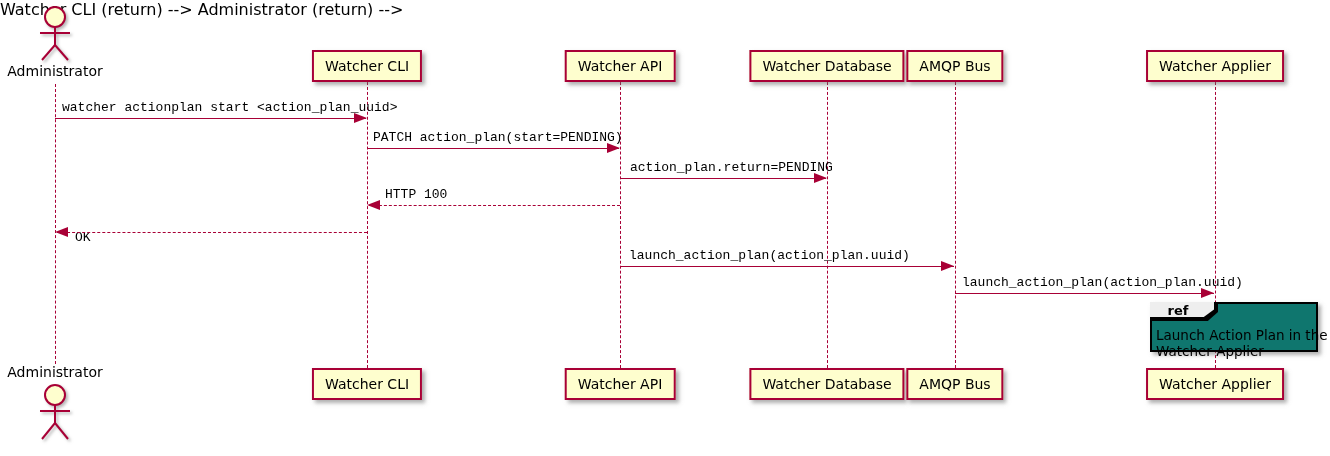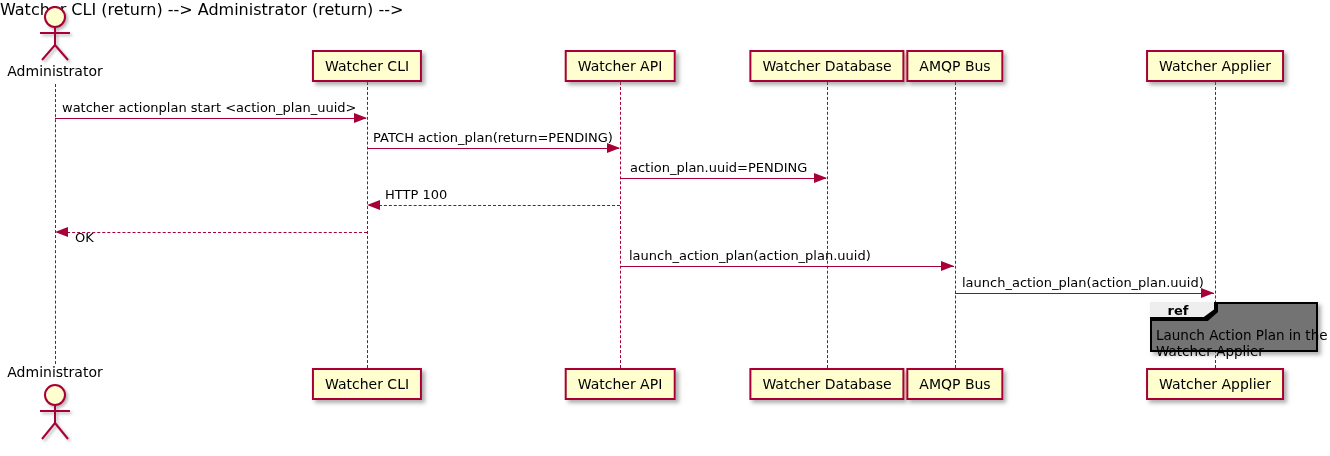--- a/index.html
+++ b/index.html
@@ -23,31 +23,31 @@
         border:2px solid var(--participant-border);padding:5px 11px;font-size:14px;line-height:18px;
         white-space:nowrap;z-index:4;box-shadow:3px 3px 4px rgba(110,110,110,.55);}
 
   
   .actor{position:absolute;z-index:4;}
   .actor svg{display:block;filter:drop-shadow(2.5px 2.5px 1.5px rgba(110,110,110,.5));}
   .actor-label{position:absolute;width:140px;left:-40px;text-align:center;font-size:14px;
                line-height:17px;white-space:nowrap;z-index:4;}
 
   
-  .msg-label{position:absolute;font-size:13px;line-height:15px;white-space:nowrap;z-index:2;}
+  .msg-label{position:absolute;font-size:13px;line-height:15px;white-space:nowrap;z-index:2;font-family:Liberation Mono, monospace;}
   .msg-line{position:absolute;height:0;z-index:2;}
   .msg-line.solid{border-top:1px solid var(--line-color);}
   .msg-line.dotted{border-top:1px dashed var(--line-color);}
   .arrow{position:absolute;width:0;height:0;border-top:5px solid transparent;
          border-bottom:5px solid transparent;z-index:2;}
   .arrow.right{border-left:13px solid var(--line-color);}
   .arrow.left{border-right:13px solid var(--line-color);}
 
   
-  .ref{position:absolute;left:1150px;top:302px;width:168px;height:50px;background:#737373;
+  .ref{position:absolute;left:1150px;top:302px;width:168px;height:50px;background:#0f766e;
        border:2px solid var(--ref-border);z-index:3;box-shadow:3px 3px 4px rgba(110,110,110,.55);}
   .ref-head-outer{position:absolute;left:-2px;top:-2px;width:68px;height:19px;background:var(--ref-border);
        clip-path:polygon(0 0,100% 0,100% 52%,85% 100%,0 100%);}
   .ref-head-inner{position:absolute;left:0;top:0;width:64px;height:15px;background:var(--ref-header-fill);
        clip-path:polygon(0 0,100% 0,100% 50%,84% 100%,0 100%);}
   .ref-keyword{position:absolute;left:-2px;top:-2px;width:56px;text-align:center;font-weight:bold;
        font-size:13px;line-height:17px;}
   .ref-body{position:absolute;left:4px;top:23px;font-size:13.5px;line-height:16px;white-space:nowrap;}
 </style>
 </head>
@@ -100,26 +100,26 @@
   <div class="pbox" style="left:827px;top:368px;">Watcher Database</div>
   <div class="pbox" style="left:955px;top:368px;">AMQP Bus</div>
   <div class="pbox" style="left:1215px;top:368px;">Watcher Applier</div>
 
   
   <div class="msg-label" style="left:62px;top:100px;">watcher actionplan start &lt;action_plan_uuid&gt;</div>
   <div class="msg-line solid" style="left:55px;top:118px;width:311px;"></div>
   <div class="arrow right" style="left:354px;top:113px;"></div>
 
   
-  <div class="msg-label" style="left:373px;top:130px;">PATCH action_plan(return=PENDING)</div>
+  <div class="msg-label" style="left:373px;top:130px;">PATCH action_plan(start=PENDING)</div>
   <div class="msg-line solid" style="left:367px;top:148px;width:252px;"></div>
   <div class="arrow right" style="left:607px;top:143px;"></div>
 
   
-  <div class="msg-label" style="left:630px;top:160px;">action_plan.uuid=PENDING</div>
+  <div class="msg-label" style="left:630px;top:160px;">action_plan.return=PENDING</div>
   <div class="msg-line solid" style="left:620px;top:178px;width:206px;"></div>
   <div class="arrow right" style="left:814px;top:173px;"></div>
 
    Watcher CLI (return) --&gt;
   <div class="msg-label" style="left:385px;top:187px;">HTTP 100</div>
   <div class="msg-line dotted" style="left:369px;top:205px;width:251px;"></div>
   <div class="arrow left" style="left:367px;top:200px;"></div>
 
    Administrator (return) --&gt;
   <div class="msg-label" style="left:75px;top:214px;margin-top:16px;">OK</div>

